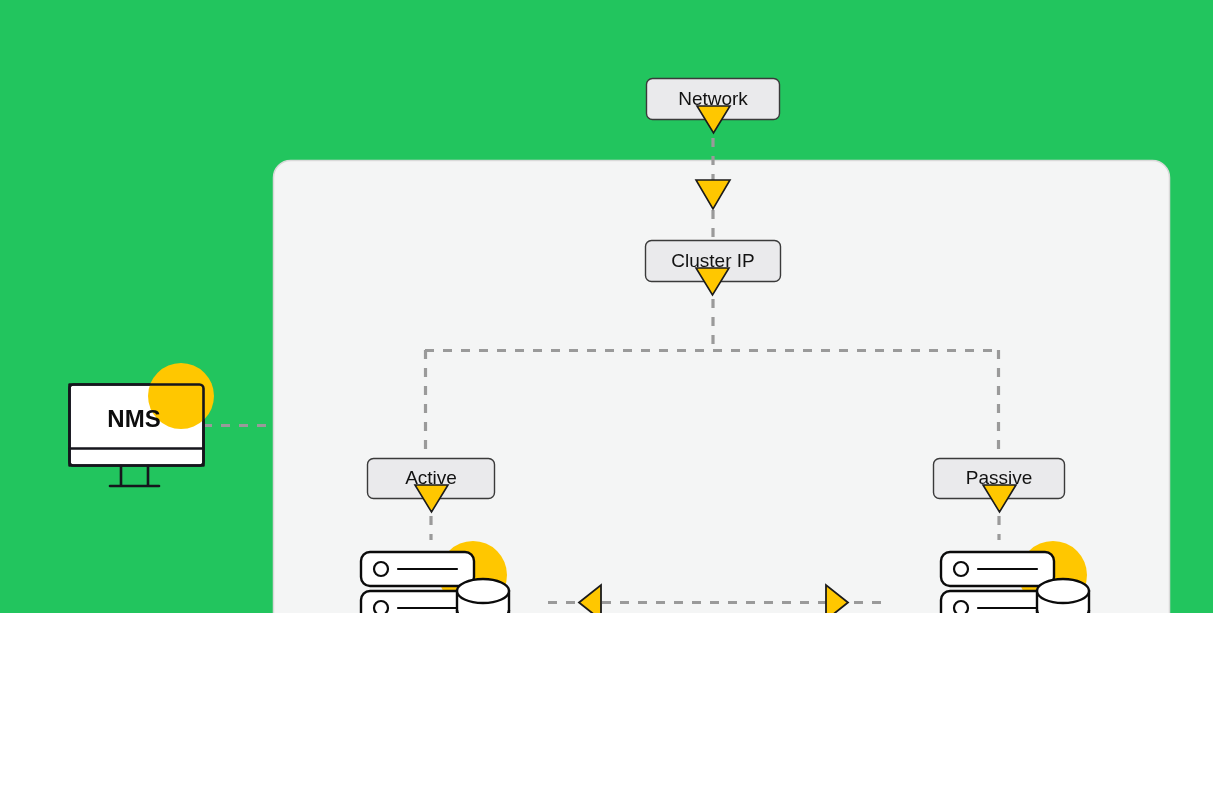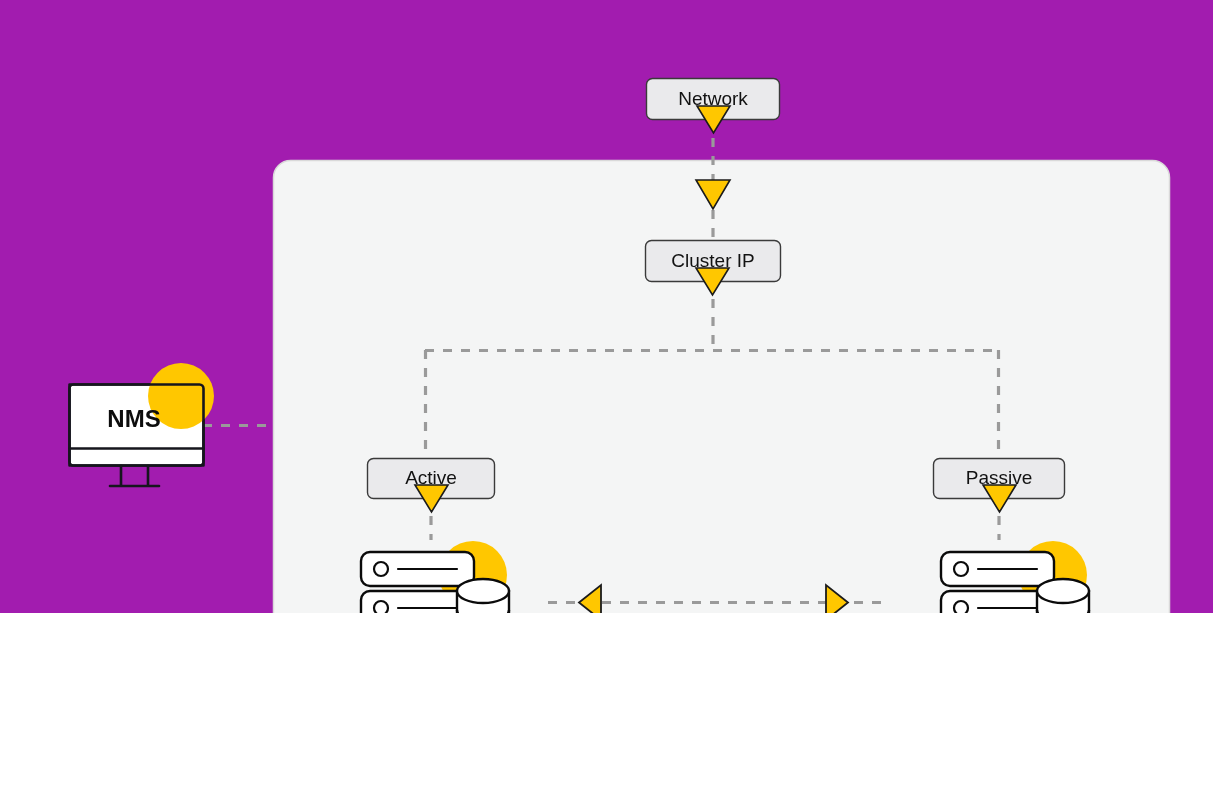--- a/index.html
+++ b/index.html
@@ -8,21 +8,21 @@
     padding: 0;
     background: #ffffff;
   }
   body {
     font-family: "Liberation Sans", sans-serif;
   }
   #canvas {
     position: relative;
     width: 1213px;
     height: 613px;
-    background: #a21caf;
+    background: #22c55e;
     overflow: hidden;
   }
   #diagram-svg {
     position: absolute;
     left: 0;
     top: 0;
     width: 1213px;
     height: 801px;
   }
   .node-label {

